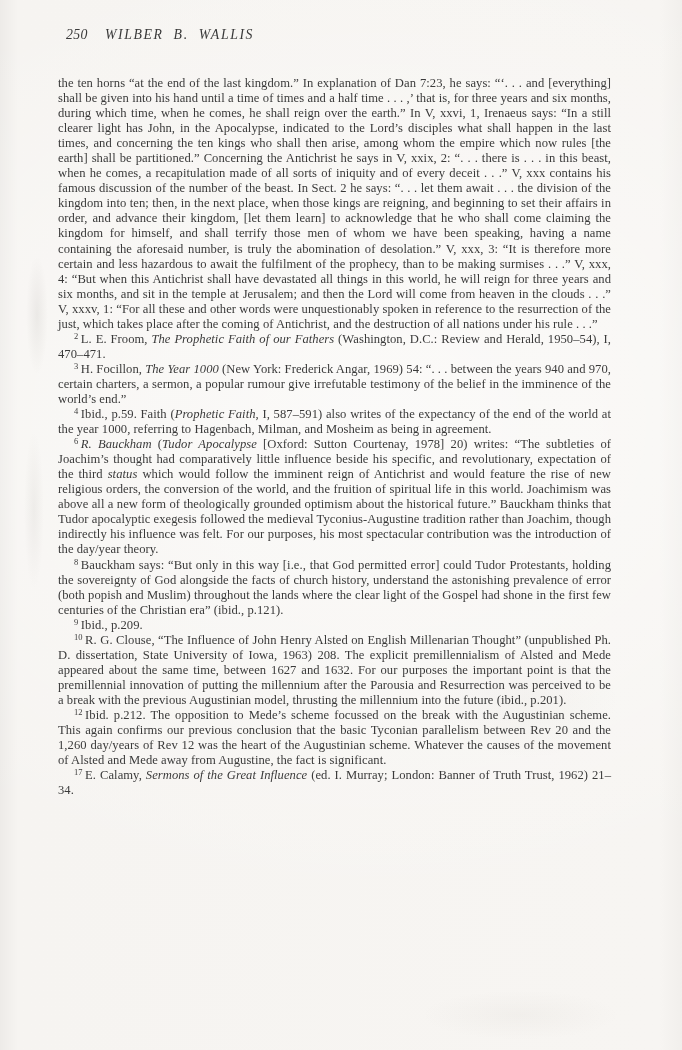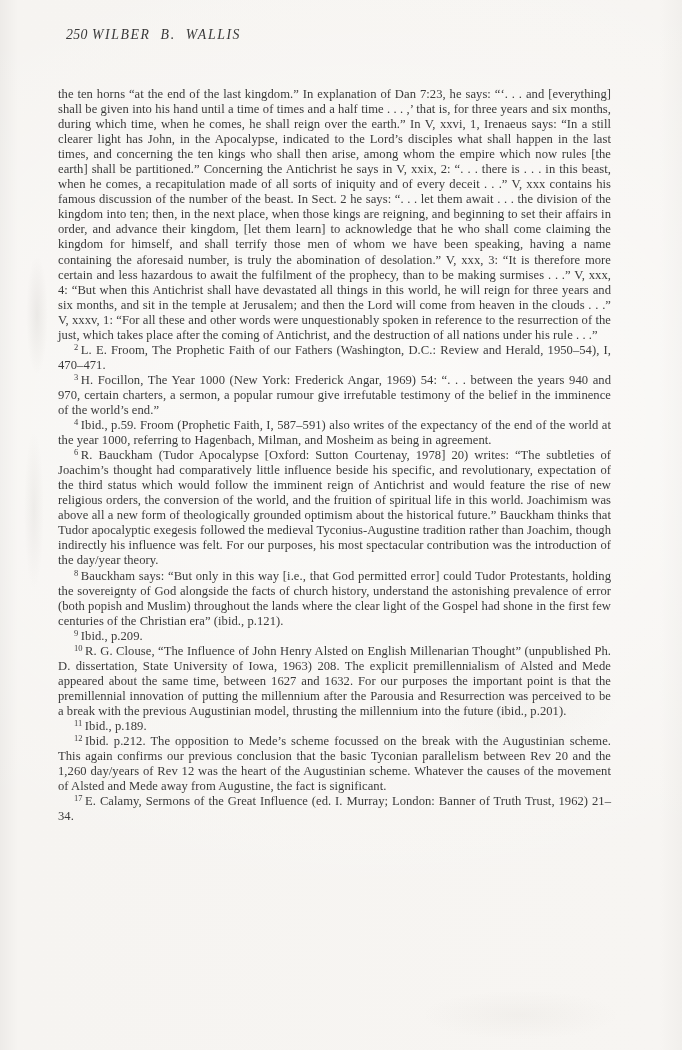--- a/index.html
+++ b/index.html
@@ -44,29 +44,29 @@
   .running-header {
     position: absolute;
     top: 27px;
     left: 66px;
     font-style: italic;
     font-size: 13.8px;
     letter-spacing: 0.4px;
     white-space: nowrap;
   }
   .page-number {
-    margin-right: 4px;
+    margin-right: 17px;
   }
   .running-title {
     letter-spacing: 1.6px;
     word-spacing: 5px;
   }
   .text-block {
     position: absolute;
-    top: 87px;
+    top: 76px;
     left: 58px;
     width: 553px;
     font-size: 12.6px;
     line-height: 15.05px;
     text-align: justify;
     letter-spacing: 0.05px;
   }
   .body-paragraph, .footnote {
     margin: 0;
     padding: 0;
@@ -74,43 +74,43 @@
   .footnote {
     text-indent: 16px;
   }
   .fn-num {
     font-size: 8.5px;
     line-height: 0;
     vertical-align: 4px;
     margin-right: 2.5px;
   }
   .it {
+    font-style: italic;
   }
 </style>
 </head>
 <body>
 
 <div class="page">
   <div class="spot spot-left1"></div>
   <div class="spot spot-left2"></div>
   <div class="spot spot-right1"></div>
   <div class="spot spot-bottom1"></div>
 
   <div class="running-header">
     <span class="page-number">250</span><span class="running-title">WILBER B. WALLIS</span>
   </div>
 
   <div class="text-block">
     <p class="body-paragraph" id="main-paragraph"><span class="run">the ten horns “at the end of the last kingdom.” In explanation of Dan 7:23, he says: “‘.&nbsp;.&nbsp;.&nbsp;and [everything] shall be given into his hand until a time of times and a half time&nbsp;.&nbsp;.&nbsp;.&nbsp;,’ that is, for three years and six months, during which time, when he comes, he shall reign over the earth.” In V, xxvi, 1, Irenaeus says: “In a still clearer light has John, in the Apocalypse, indicated to the Lord’s disciples what shall happen in the last times, and concerning the ten kings who shall then arise, among whom the empire which now rules [the earth] shall be partitioned.” Concerning the Antichrist he says in V, xxix, 2: “.&nbsp;.&nbsp;.&nbsp;there is&nbsp;.&nbsp;.&nbsp;.&nbsp;in this beast, when he comes, a recapitulation made of all sorts of iniquity and of every deceit&nbsp;.&nbsp;.&nbsp;.” V, xxx contains his famous discussion of the number of the beast. In Sect. 2 he says: “.&nbsp;.&nbsp;.&nbsp;let them await&nbsp;.&nbsp;.&nbsp;.&nbsp;the division of the kingdom into ten; then, in the next place, when those kings are reigning, and beginning to set their affairs in order, and advance their kingdom, [let them learn] to acknowledge that he who shall come claiming the kingdom for himself, and shall terrify those men of whom we have been speaking, having a name containing the aforesaid number, is truly the abomination of desolation.” V, xxx, 3: “It is therefore more certain and less hazardous to await the fulfilment of the prophecy, than to be making surmises&nbsp;.&nbsp;.&nbsp;.” V, xxx, 4: “But when this Antichrist shall have devastated all things in this world, he will reign for three years and six months, and sit in the temple at Jerusalem; and then the Lord will come from heaven in the clouds&nbsp;.&nbsp;.&nbsp;.” V, xxxv, 1: “For all these and other words were unquestionably spoken in reference to the resurrection of the just, which takes place after the coming of Antichrist, and the destruction of all nations under his rule&nbsp;.&nbsp;.&nbsp;.”</span></p>
     <div id="footnotes">
         <p class="footnote"><sup class="fn-num">2</sup><span class="run">L. E. Froom, </span><span class="run it">The Prophetic Faith of our Fathers</span><span class="run"> (Washington, D.C.: Review and Herald, 1950–54), I, 470–471.</span></p>
         <p class="footnote"><sup class="fn-num">3</sup><span class="run">H. Focillon, </span><span class="run it">The Year 1000</span><span class="run"> (New York: Frederick Angar, 1969) 54: “.&nbsp;.&nbsp;.&nbsp;between the years 940 and 970, certain charters, a sermon, a popular rumour give irrefutable testimony of the belief in the imminence of the world’s end.”</span></p>
-        <p class="footnote"><sup class="fn-num">4</sup><span class="run">Ibid., p.59. Froom (</span><span class="run it">Prophetic Faith</span><span class="run">, I, 587–591) also writes of the expectancy of the end of the world at the year 1000, referring to Hagenbach, Milman, and Mosheim as being in agreement.</span></p>
+        <p class="footnote"><sup class="fn-num">4</sup><span class="run">Ibid., p.59. Faith (</span><span class="run it">Prophetic Faith</span><span class="run">, I, 587–591) also writes of the expectancy of the end of the world at the year 1000, referring to Hagenbach, Milman, and Mosheim as being in agreement.</span></p>
         <p class="footnote"><sup class="fn-num">6</sup><span class="run it">R. Bauckham</span><span class="run"> (</span><span class="run it">Tudor Apocalypse</span><span class="run"> [Oxford: Sutton Courtenay, 1978] 20) writes: “The subtleties of Joachim’s thought had comparatively little influence beside his specific, and revolutionary, expectation of the third </span><span class="run it">status</span><span class="run"> which would follow the imminent reign of Antichrist and would feature the rise of new religious orders, the conversion of the world, and the fruition of spiritual life in this world. Joachimism was above all a new form of theologically grounded optimism about the historical future.” Bauckham thinks that Tudor apocalyptic exegesis followed the medieval Tyconius-Augustine tradition rather than Joachim, though indirectly his influence was felt. For our purposes, his most spectacular contribution was the introduction of the day/year theory.</span></p>
         <p class="footnote"><sup class="fn-num">8</sup><span class="run">Bauckham says: “But only in this way [i.e., that God permitted error] could Tudor Protestants, holding the sovereignty of God alongside the facts of church history, understand the astonishing prevalence of error (both popish and Muslim) throughout the lands where the clear light of the Gospel had shone in the first few centuries of the Christian era” (ibid., p.121).</span></p>
         <p class="footnote"><sup class="fn-num">9</sup><span class="run">Ibid., p.209.</span></p>
         <p class="footnote"><sup class="fn-num">10</sup><span class="run">R. G. Clouse, “The Influence of John Henry Alsted on English Millenarian Thought” (unpublished Ph. D. dissertation, State University of Iowa, 1963) 208. The explicit premillennialism of Alsted and Mede appeared about the same time, between 1627 and 1632. For our purposes the important point is that the premillennial innovation of putting the millennium after the Parousia and Resurrection was perceived to be a break with the previous Augustinian model, thrusting the millennium into the future (ibid., p.201).</span></p>
-        <p class="footnote"><sup class="fn-num">11</sup><span class="run">Ibid., p.189.</span></p>
         <p class="footnote"><sup class="fn-num">12</sup><span class="run">Ibid. p.212. The opposition to Mede’s scheme focussed on the break with the Augustinian scheme. This again confirms our previous conclusion that the basic Tyconian parallelism between Rev 20 and the 1,260 day/years of Rev 12 was the heart of the Augustinian scheme. Whatever the causes of the movement of Alsted and Mede away from Augustine, the fact is significant.</span></p>
         <p class="footnote"><sup class="fn-num">17</sup><span class="run">E. Calamy, </span><span class="run it">Sermons of the Great Influence</span><span class="run"> (ed. I. Murray; London: Banner of Truth Trust, 1962) 21–34.</span></p>
       </div>
   </div>
 </div>
 
 </body></html>

